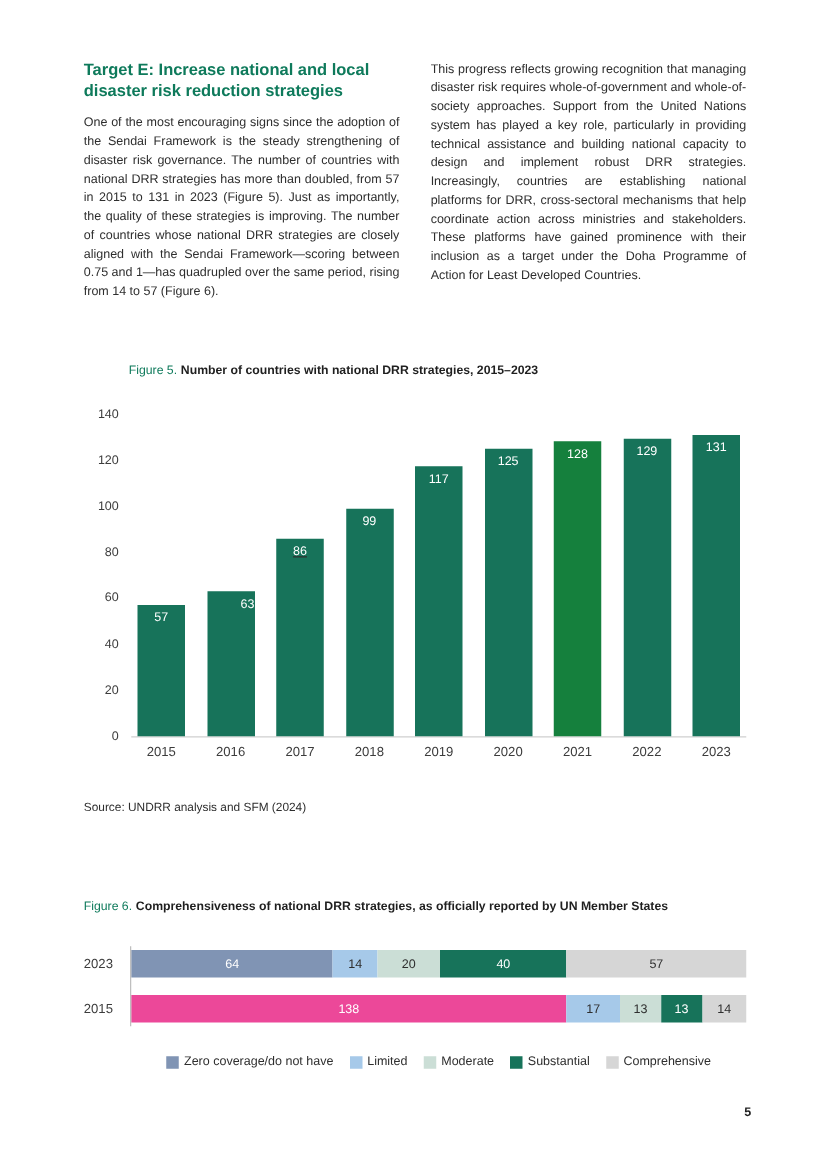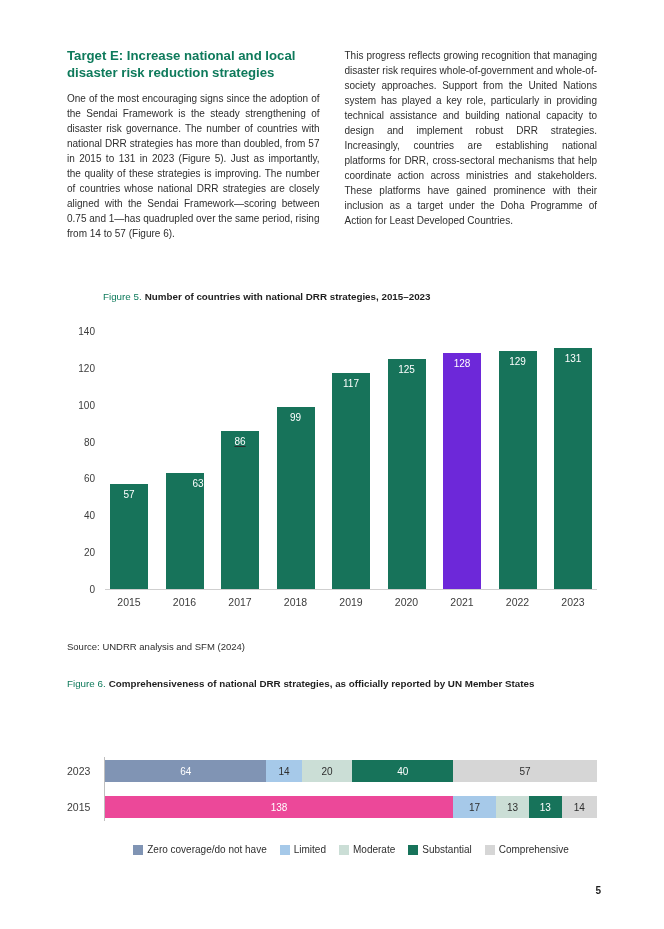--- a/index.html
+++ b/index.html
@@ -12,21 +12,21 @@
   .target-heading {
     color:#0e7a5b; font-size:13.2px; font-weight:700; line-height:1.28;
     margin:0 0 9px 0;
   }
   p.body { margin:0; font-size:10px; line-height:1.5; text-align:justify; color:#2e2e2e; }
 
   .fig-caption { position:absolute; left:67px; width:530px; font-size:9.8px; }
   .fig-caption .fig-label { color:#0e7a5b; }
   .fig-caption .fig-title { font-weight:700; color:#1f1f1f; margin-left:3px; }
   #fig5-caption { top:291px;padding-left:36px; }
-  #fig6-caption { top:678px; }
+  #fig6-caption { top:720px; }
 
   .fig5 { position:absolute; top:332px; left:67px; width:530px; }
   .fig5-yaxis { position:absolute; left:0; top:0; width:28px; height:258px; }
   .ytick { position:absolute; right:0; font-size:10px; color:#3c3c3c; line-height:12px; }
   .fig5-plot {
     margin-left:38px; height:258px; position:relative;
     display:flex; align-items:flex-end; justify-content:space-between;
     padding:0 5px; border-bottom:1px solid #cfcfcf; box-sizing:border-box;
   }
   .bar { width:38px; display:flex; justify-content:center; align-items:flex-start; }
@@ -99,21 +99,21 @@
         </div>
         <div class="bar" style="height: 182.443px; background: rgb(23, 115, 90);">
           <div class="bar-label" style="color: rgb(255, 255, 255);">99</div>
         </div>
         <div class="bar" style="height: 215.614px; background: rgb(23, 115, 90);">
           <div class="bar-label" style="color: rgb(255, 255, 255);">117</div>
         </div>
         <div class="bar" style="height: 230.357px; background: rgb(23, 115, 90);">
           <div class="bar-label" style="color: rgb(255, 255, 255);">125</div>
         </div>
-        <div class="bar" style="height: 235.886px; background: #6d28d9;">
+        <div class="bar" style="height: 235.886px; background: #15803d;">
           <div class="bar-label" style="color: rgb(255, 255, 255);">128</div>
         </div>
         <div class="bar" style="height: 237.729px; background: rgb(23, 115, 90);">
           <div class="bar-label" style="color: rgb(255, 255, 255);">129</div>
         </div>
         <div class="bar" style="height: 241.414px; background: rgb(23, 115, 90);">
           <div class="bar-label" style="color: rgb(255, 255, 255);">131</div>
         </div>
       </div>
     <div class="fig5-xaxis">

